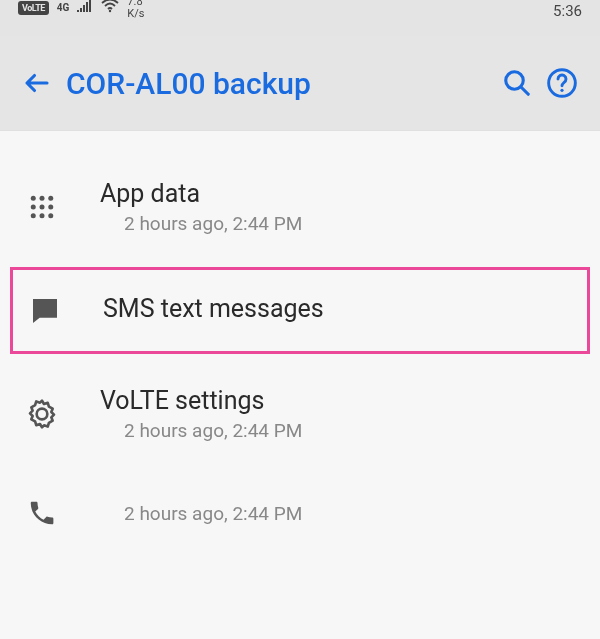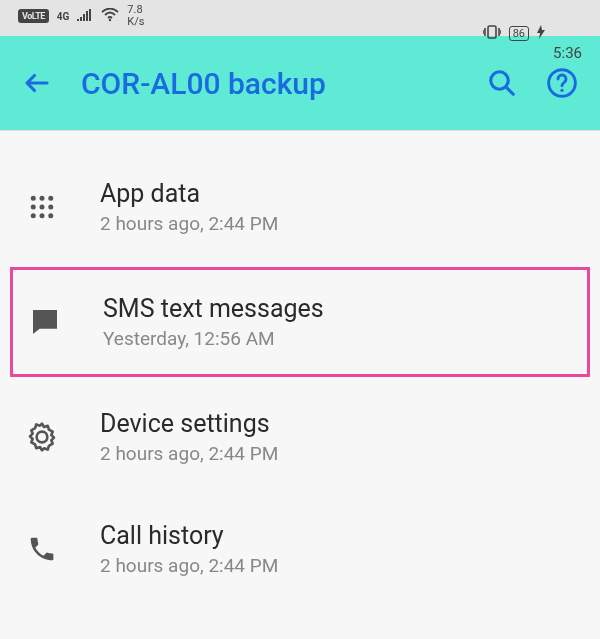--- a/index.html
+++ b/index.html
@@ -9,22 +9,22 @@
       font-family: Roboto, -apple-system, Arial, sans-serif;
       background: #f7f7f7;
       color: #333;
       overflow: hidden;
     }
     .status-bar {
       height: 36px;
       background: #e4e4e4;
       display: flex;
       justify-content: space-between;
-      align-items: flex-start;
-      padding: 4px 18px;
+      align-items: flex-end;
+      padding: 16px 18px;
       font-size: 13px;
       color: #444;
     }
     .status-left, .status-right {
       display: flex;
       align-items: center;
       gap: 8px;
     }
     .volte-badge {
       background: #444;
@@ -42,25 +42,25 @@
     .battery-box {
       border: 1.5px solid #444;
       padding: 0 3px;
       font-size: 11px;
       border-radius: 3px;
       position: relative;
     }
     .clock { font-size: 15px; margin-top: 40px; }
     .app-bar {
       height: 95px;
-      background: #5eead4;
+      background: #e5e5e5;
       display: flex;
       align-items: center;
       padding: 0 22px;
-      gap: 29px;
+      gap: 14px;
       border-bottom: 1px solid #e0e0e0;
     }
     .app-title {
       flex: 1;
       color: #1a6be0;
       font-size: 30px;
       font-weight: 500;
     }
     .icon-btn {
       display: flex;
@@ -90,20 +90,21 @@
     }
     .item-text { flex: 1; }
     .item-title {
       font-size: 25px;
       color: #2a2a2a;
       margin-bottom: 4px;
     }
     .item-subtitle {
       font-size: 19px;
       color: #888;
+      margin-left: 24px;
     }
     .sig-4g { font-size: 10px; font-weight: bold; }
   </style>
 </head>
 <body>
 
 <div class="status-bar">
   <div class="status-left">
     <span class="volte-badge">VoLTE</span>
     <span class="sig-4g">4G</span>
@@ -185,42 +186,40 @@
   </div>
 
   <div class="list-item highlighted">
     <div class="item-icon">
       <svg width="32" height="32" viewBox="0 0 24 24">
           <path fill="#555" d="M3 3h18v14H8l-5 4V3zm3 4h12v2H6V7zm0 4h9v2H6v-2z"></path>
         </svg>
     </div>
     <div class="item-text">
       <div class="item-title">SMS text messages</div>
-      <div class="item-subtitle">Yesterday, 12:56 AM</div>
     </div>
   </div>
 
   <div class="list-item">
     <div class="item-icon">
       <svg width="32" height="32" viewBox="0 0 24 24">
           <path fill="none" stroke="#555" stroke-width="2" d="M12 8a4 4 0 1 0 0 8 4 4 0 0 0 0-8z"></path>
           <path fill="none" stroke="#555" stroke-width="2" stroke-linejoin="round" d="M12 2l1.5 2.5 2.8-.9.9 2.8L20 8l-1 2.5 2 2-2 2 1 2.5-2.8 1.6-.9 2.8-2.8-.9L12 22l-1.5-2.5-2.8.9-.9-2.8L4 16l1-2.5-2-2 2-2L4 7l2.8-1.6.9-2.8 2.8.9L12 2z"></path>
         </svg>
     </div>
     <div class="item-text">
-      <div class="item-title">Device settings</div>
+      <div class="item-title">VoLTE settings</div>
       <div class="item-subtitle">2 hours ago, 2:44 PM</div>
     </div>
   </div>
 
   <div class="list-item">
     <div class="item-icon">
       <svg width="30" height="30" viewBox="0 0 24 24">
           <path fill="#555" d="M6.6 10.8c1.4 2.8 3.8 5.2 6.6 6.6l2.2-2.2c.3-.3.7-.4 1-.2 1.2.4 2.4.6 3.7.6.6 0 1 .4 1 1V20c0 .6-.4 1-1 1C10.6 21 3 13.4 3 4c0-.6.4-1 1-1h3.4c.6 0 1 .4 1 1 0 1.3.2 2.5.6 3.7.1.4 0 .8-.2 1l-2.2 2.1z"></path>
         </svg>
     </div>
     <div class="item-text">
-      <div class="item-title">Call history</div>
       <div class="item-subtitle">2 hours ago, 2:44 PM</div>
     </div>
   </div>
 
 </div>
 
 </body></html>

